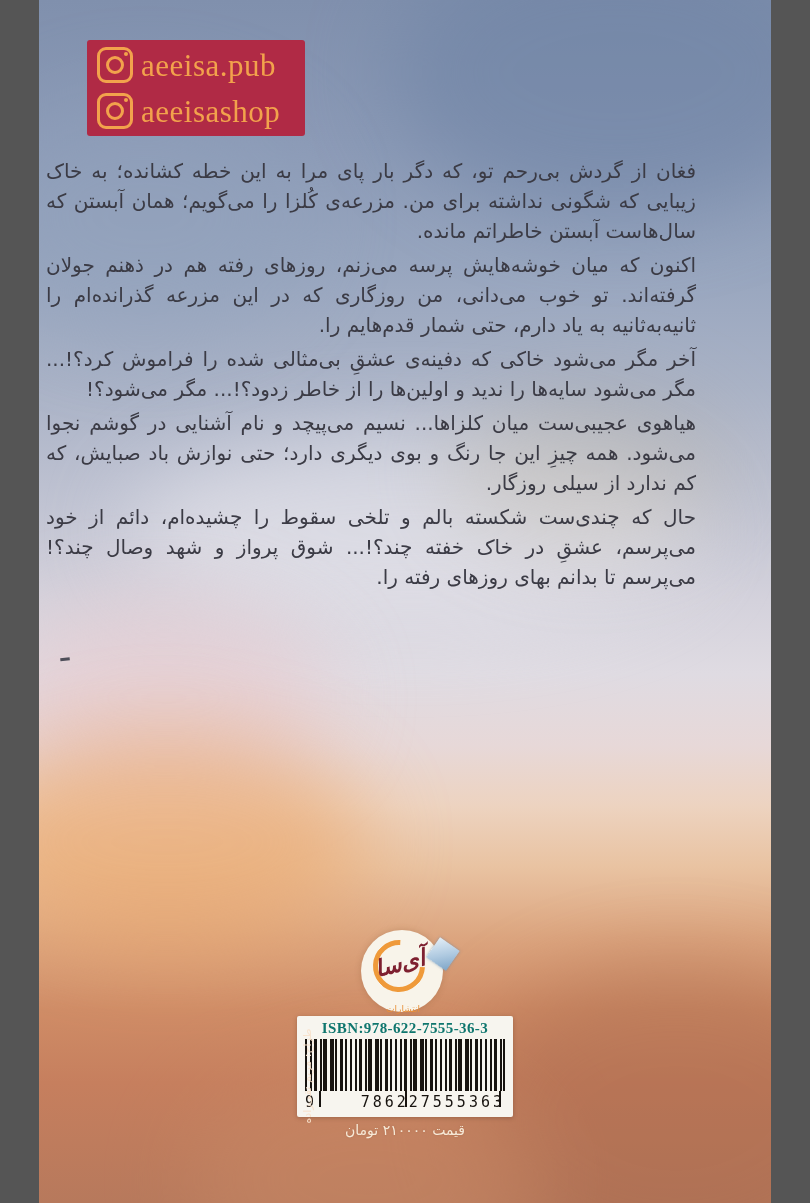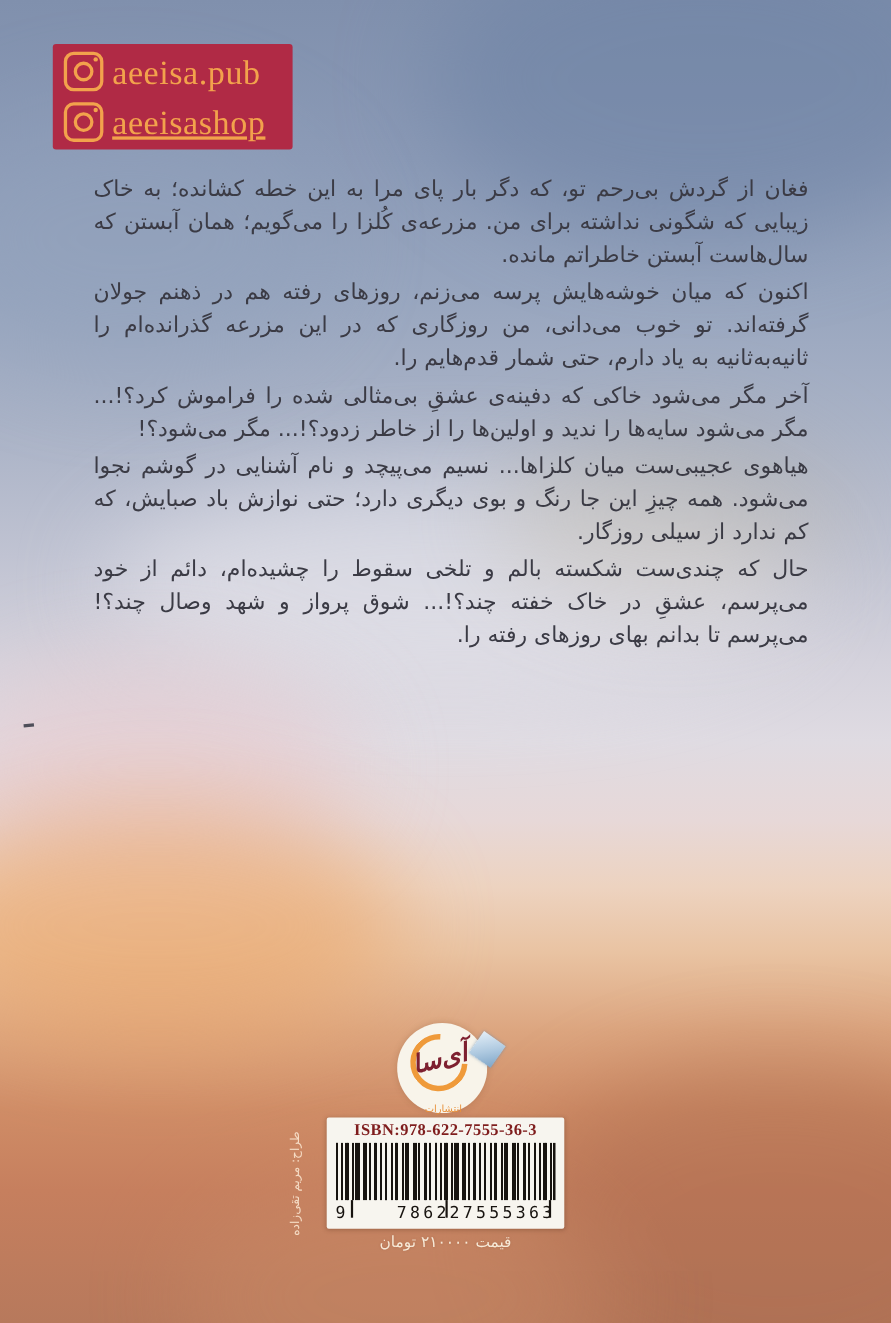--- a/index.html
+++ b/index.html
@@ -1,18 +1,18 @@
 <!DOCTYPE html>
 <html><head>
 <meta charset="utf-8">
 <style>
   html,body{margin:0;padding:0;background:#555;}
   #cover{
     position:relative;
-    width:810px;height:1203px;
+    width:732px;height:1203px;
     margin:0 auto;
     overflow:hidden;
     font-family:"DejaVu Sans",sans-serif;
     background:linear-gradient(180deg,
       #8090ad 0%,
       #8b9ab6 12%,
       #97a5be 22%,
       #a9b2c6 32%,
       #c0c3d2 42%,
       #d4d2dc 50%,
@@ -90,21 +90,21 @@
 
   
   .barcode{
     position:absolute;left:50%;top:1016px;transform:translateX(-50%);
     width:216px;height:101px;background:#f7f5ef;border-radius:2px;
     box-sizing:border-box;padding:4px 8px 0 8px;
     box-shadow:0 1px 4px rgba(90,50,30,.35);
   }
   .isbn{
     font-family:"Liberation Serif","DejaVu Serif",serif;font-weight:bold;
-    font-size:15px;text-align:center;color:#7f1d1d;letter-spacing:.4px;white-space:nowrap;
+    font-size:15px;text-align:center;color:#0f766e;letter-spacing:.4px;white-space:nowrap;
   }
   .bars{
     position:relative;height:52px;margin-top:2px;
     background:
       repeating-linear-gradient(90deg,#17130f 0 2px,transparent 2px 5px),
       repeating-linear-gradient(90deg,#17130f 0 2px,transparent 2px 9px);
   }
   .guard{position:absolute;bottom:-16px;width:2px;height:16px;background:#17130f;}
   .guard.gl{left:14px;}.guard.gm{left:50%;}.guard.gr{right:4px;}
   .bar-digits{
@@ -151,21 +151,21 @@
           <span class="lens" style="border-color: rgb(242, 162, 76);"></span>
           <span class="dot" style="background: rgb(242, 162, 76);"></span>
         </span>
       <span class="handle" style="color: rgb(242, 162, 76);">aeeisa.pub</span>
     </div>
     <div class="social-row">
       <span class="ig-icon" style="border-color: rgb(242, 162, 76);">
           <span class="lens" style="border-color: rgb(242, 162, 76);"></span>
           <span class="dot" style="background: rgb(242, 162, 76);"></span>
         </span>
-      <span class="handle" style="color: rgb(242, 162, 76); text-decoration: underline;">aeeisashop</span>
+      <span class="handle" style="color: rgb(242, 162, 76);">aeeisashop</span>
     </div>
   </div>
 
   <div class="blurb" id="blurb" style="color: rgb(59, 59, 69);">
     <p>فغان از گردش بی‌رحم تو، که دگر بار پای مرا به این خطه کشانده؛ به خاک زیبایی که شگونی نداشته برای من. مزرعه‌ی کُلزا را می‌گویم؛ همان آبستن که سال‌هاست آبستن خاطراتم مانده.</p>
     <p>اکنون که میان خوشه‌هایش پرسه می‌زنم، روزهای رفته هم در ذهنم جولان گرفته‌اند. تو خوب می‌دانی، من روزگاری که در این مزرعه گذرانده‌ام را ثانیه‌به‌ثانیه به یاد دارم، حتی شمار قدم‌هایم را.</p>
     <p>آخر مگر می‌شود خاکی که دفینه‌ی عشقِ بی‌مثالی شده را فراموش کرد؟!... مگر می‌شود سایه‌ها را ندید و اولین‌ها را از خاطر زدود؟!... مگر می‌شود؟!</p>
     <p>هیاهوی عجیبی‌ست میان کلزاها... نسیم می‌پیچد و نام آشنایی در گوشم نجوا می‌شود. همه چیزِ این جا رنگ و بوی دیگری دارد؛ حتی نوازش باد صبایش، که کم ندارد از سیلی روزگار.</p>
     <p>حال که چندی‌ست شکسته بالم و تلخی سقوط را چشیده‌ام، دائم از خود می‌پرسم، عشقِ در خاک خفته چند؟!... شوق پرواز و شهد وصال چند؟! می‌پرسم تا بدانم بهای روزهای رفته را.</p>
   </div>

